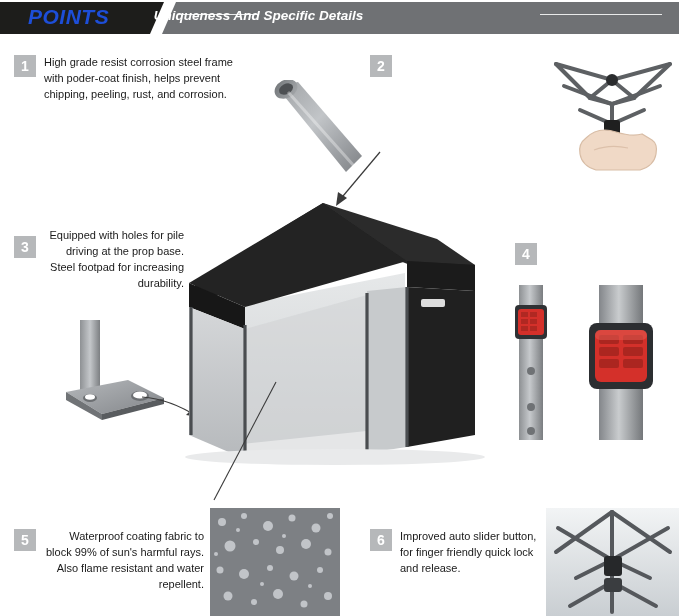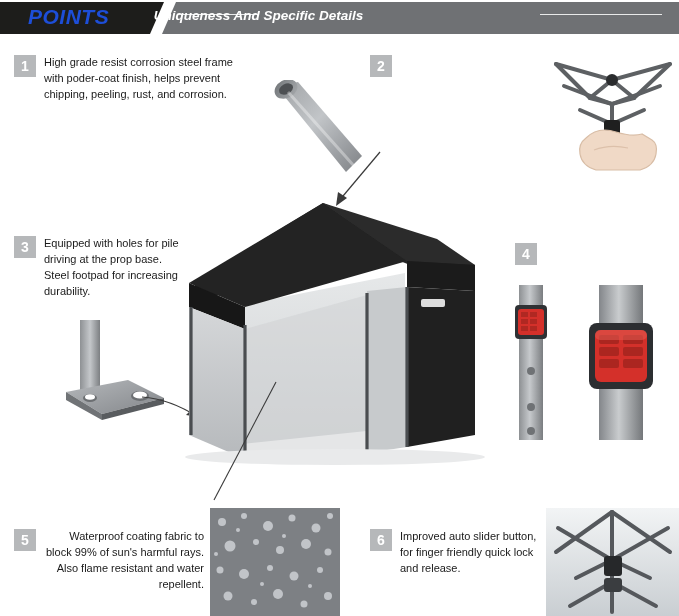--- a/index.html
+++ b/index.html
@@ -53,21 +53,21 @@
   }
 
   
   .n1{left:14px;top:55px;}
   .t1{left:44px;top:54px;width:196px;}
   
   .n2{left:370px;top:55px;}
   .t2{left:399px;top:54px;width:148px;}
   
   .n3{left:14px;top:236px;}
-  .t3{left:44px;top:235px;width:140px;}
+  .t3{left:44px;top:227px;width:140px;text-align:right;}
   
   .n4{left:515px;top:243px;}
   .t4{left:543px;top:242px;width:132px;}
   
   .n5{left:14px;top:529px;}
   .t5{left:44px;top:528px;width:160px;text-align:right;}
   
   .n6{left:370px;top:529px;}
   .t6{left:400px;top:528px;width:150px;}
 

